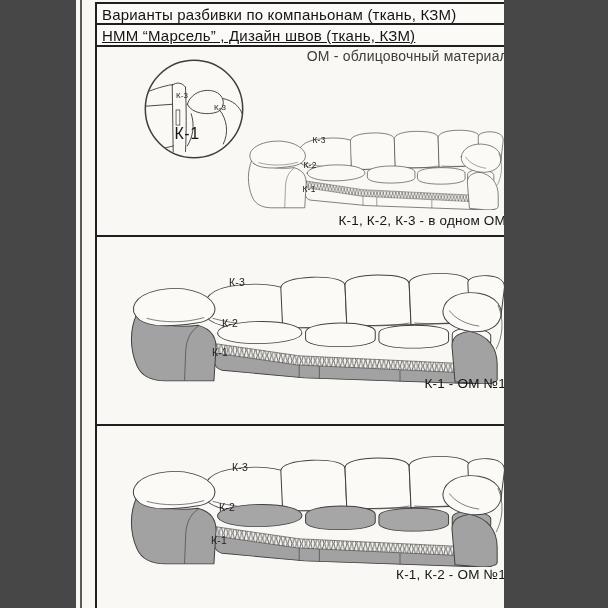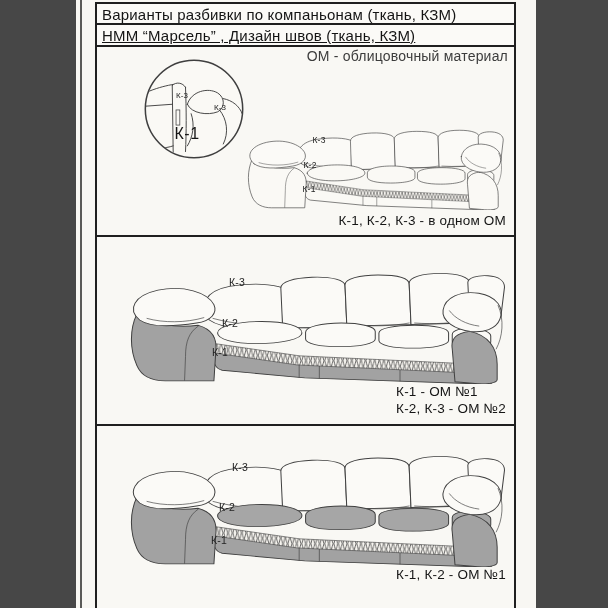--- a/index.html
+++ b/index.html
@@ -1,16 +1,16 @@
 <!DOCTYPE html>
 <html><head>
 <meta charset="utf-8">
 <style>
   html,body{margin:0;padding:0;background:#474747;}
-  .stage{position:relative;width:608px;height:608px;overflow:hidden;
+  .stage{position:relative;width:504px;height:608px;overflow:hidden;
          background:#474747;font-family:"Liberation Sans",sans-serif;color:#1d1d1d;}
   .page{position:absolute;left:76px;top:0;width:460px;height:608px;background:#f8f7f3;}
   .page-edge{position:absolute;left:80px;top:0;width:2px;height:608px;background:#5a5a58;}
   .titlebox{position:absolute;left:95px;width:421px;box-sizing:border-box;
             background:#fbfaf7;border:2px solid #1f1f1f;
             font-size:15px;font-weight:500;letter-spacing:.2px;
             padding:2px 4px 0 5px;white-space:nowrap;overflow:hidden;color:#141414;}
   .t1{top:2px;height:23px;}
   .t2{top:25px;height:22px;border-top:none;text-decoration:underline;}
   .panel{position:absolute;left:95px;width:421px;box-sizing:border-box;background:#f9f8f4;
@@ -22,21 +22,21 @@
   .sofa{position:absolute;}
   .inset{position:absolute;}
   .scheme-a{--k1:#faf9f5;--k2:#faf9f5;}
   .scheme-b{--k1:#a2a2a2;--k2:#fbfaf7;}
   .scheme-c{--k1:#a2a2a2;--k2:#a6a6a6;}
   .dlbl{position:absolute;transform:translate(-50%,-50%);font-size:10.5px;color:#252525;
         letter-spacing:.2px;white-space:nowrap;}
   .dlbl.small{font-size:8.5px;}
   .ilbl{position:absolute;transform:translate(-50%,-50%);font-size:8px;color:#252525;white-space:nowrap;}
   .ilbl.big{font-size:16px;letter-spacing:.5px;color:#161616;}
-  .caption{position:absolute;right:8px;text-align:left;font-size:13.5px;color:#161616;
+  .caption{position:absolute;right:8px;text-align:center;font-size:13.5px;color:#161616;
            letter-spacing:.2px;line-height:17px;white-space:nowrap;}
 </style>
 </head>
 <body>
 
 <svg width="0" height="0" style="position:absolute" aria-hidden="true">
   <defs>
     <pattern id="fr" width="5" height="14" patternUnits="userSpaceOnUse">
       <rect width="5" height="14" fill="#f6f4ef"></rect>
       <path d="M1.2,0 Q2.8,3.5 1.2,7 T1.2,14" stroke="#3d3d3d" stroke-width="0.9" fill="none"></path>
@@ -116,23 +116,22 @@
     <div class="caption" style="top:165px">К-1, К-2, К-3 - в одном ОМ</div>
   </div>
 
   <div class="panel p2">
     <svg class="sofa scheme-b" style="left:28px;top:25px;width:385px;height:122px" viewBox="0 0 420 160" preserveAspectRatio="none">
       <use href="#sofa-sym"></use>
     </svg>
     <span class="dlbl" style="left:140px;top:45px">К-3</span>
     <span class="dlbl" style="left:133px;top:86px">К-2</span>
     <span class="dlbl" style="left:123px;top:115px">К-1</span>
-    <div class="caption" style="top:146px">
+    <div class="caption" style="top:138px">
       <div>К-1 - ОМ №1</div>
-      <div>К-2, К-3 -  ОМ №2</div>
     </div>
   </div>
 
   <div class="panel p3">
     <svg class="sofa scheme-c" style="left:28px;top:19px;width:385px;height:122px" viewBox="0 0 420 160" preserveAspectRatio="none">
       <use href="#sofa-sym"></use>
     </svg>
     <span class="dlbl" style="left:143px;top:41px">К-3</span>
     <span class="dlbl" style="left:130px;top:81px">К-2</span>
     <span class="dlbl" style="left:122px;top:114px">К-1</span>

